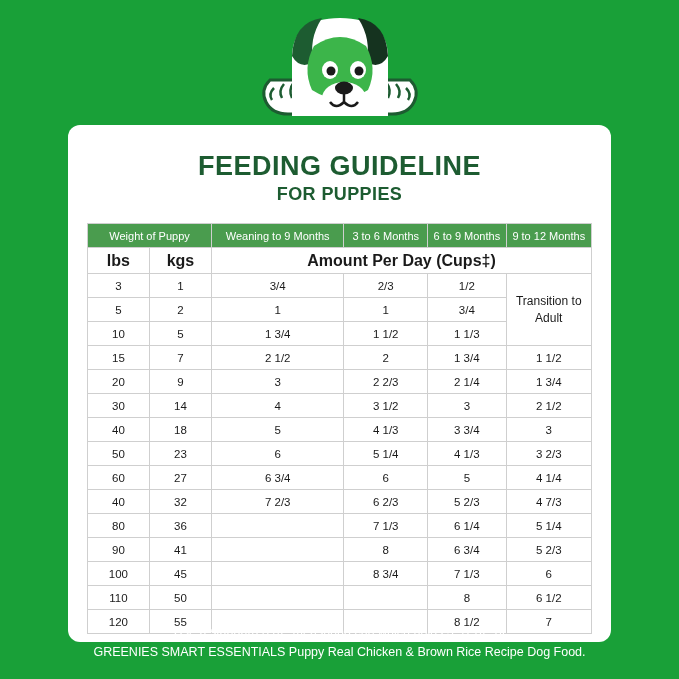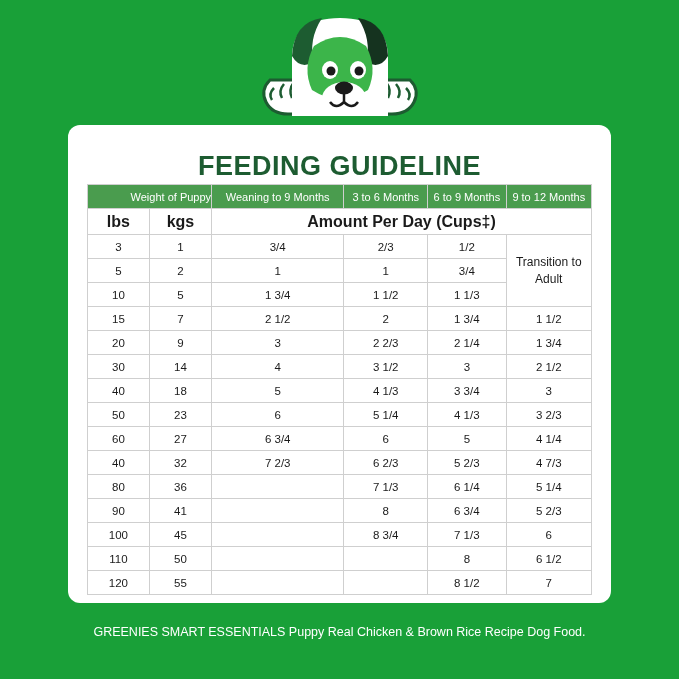--- a/index.html
+++ b/index.html
@@ -80,21 +80,21 @@
 
   thead th {
     background: #4a9c4e;
     color: #ffffff;
     font-size: 11px;
     font-weight: bold;
     border: 1px solid #4a9c4e;
     height: 25px;
     padding: 0 4px;
   }
-  thead th.hdr-weight { width: 130px; text-align: right; }
+  thead th.hdr-weight { width: 130px; }
   thead th.hdr-wean { width: 141px; }
   thead th.hdr-36 { width: 88px; }
   thead th.hdr-69 { width: 82px; }
   thead th.hdr-912 { width: 88px; }
 
   tr.subhead td {
     font-weight: bold;
     font-size: 16px;
     background: #ffffff;
     height: 25px;
@@ -155,20 +155,21 @@
       <circle cx="129" cy="53" r="4.5" fill="#1a1a1a"></circle>
 
       <ellipse cx="114" cy="80" rx="22" ry="16" fill="#ffffff"></ellipse>
       <ellipse cx="114" cy="70" rx="9" ry="6.5" fill="#1a1a1a"></ellipse>
       <path d="M114 76 l0 8 M114 84 q-8 8 -14 0 M114 84 q8 8 14 0" fill="none" stroke="#1a1a1a" stroke-width="2.5"></path>
     </svg>
   </div>
 
   <div class="card">
     <div class="title">FEEDING GUIDELINE</div>
+    <div class="subtitle">FOR PUPPIES</div>
 
     <table class="guide">
       <thead>
         <tr>
           <th class="hdr-weight" colspan="2">Weight of Puppy</th>
           <th class="hdr-wean">Weaning to 9 Months</th>
           <th class="hdr-36">3 to 6 Months</th>
           <th class="hdr-69">6 to 9 Months</th>
           <th class="hdr-912">9 to 12 Months</th>
         </tr>
@@ -297,16 +298,17 @@
           <td></td>
           <td></td>
           <td>8 1/2</td>
           <td>7</td>
         </tr>
       </tbody>
     </table>
   </div>
 
   <div class="note">
+    <div>Use a standard 8 oz. measuring cup which holds 3.91 oz. of</div>
     <div>GREENIES SMART ESSENTIALS Puppy Real Chicken &amp; Brown Rice Recipe Dog Food.</div>
   </div>
 
 </div>
 
 </body></html>

